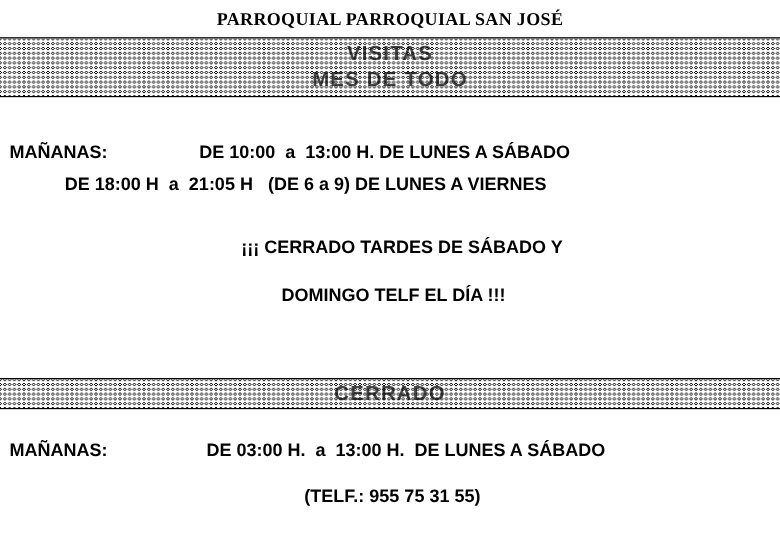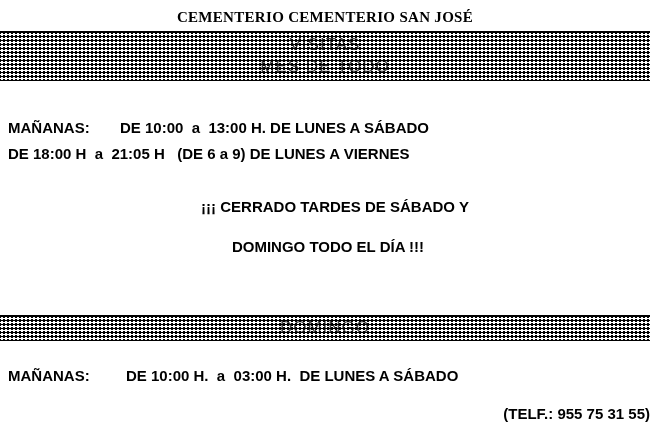--- a/index.html
+++ b/index.html
@@ -52,21 +52,21 @@
 
   .band-tall {
     height: 48px;
   }
   .band-short {
     height: 24px;
   }
 
   .band-text {
     font-family: "Liberation Sans", sans-serif;
-    font-weight: normal;
+    font-weight: bold;
     font-size: 17px;
     letter-spacing: 1px;
     color: #000;
     line-height: 22px;
     text-align: center;
     
     opacity: 0.72;
     mix-blend-mode: multiply;
   }
 
@@ -87,34 +87,35 @@
   .sched-label {
     width: 112px;
     flex: 0 0 112px;
     font-weight: bold;
     font-size: 15px;
   }
   .sched-value {
     font-weight: bold;
     font-size: 15px;
     white-space: pre;
+    margin-left: 46px;
   }
 
   .centered-line {
     text-align: center;
     font-weight: bold;
     font-size: 15px;
     line-height: 24px;
   }
 
   .notice-1 { padding-left: 20px; }
   .notice-2 { padding-left: 6px; }
 
   .phone-line {
-    text-align: right;
+    text-align: center;
     font-weight: bold;
     font-size: 15px;
     padding-left: 4px;
   }
 
   .office-row {
     display: flex;
     align-items: baseline;
     font-weight: bold;
     font-size: 15px;
@@ -124,21 +125,21 @@
   .office-label {
     width: 118px;
     flex: 0 0 118px;
   }
 </style>
 </head>
 <body>
 
 <div class="page">
 
-  <div class="doc-title">CEMENTERIO CEMENTERIO SAN JOSÉ</div>
+  <div class="doc-title">PARROQUIAL PARROQUIAL SAN JOSÉ</div>
 
   <div class="band band-tall">
     <div class="band-text">VISITAS</div>
     <div class="band-text">MES DE TODO</div>
   </div>
 
   <div class="spacer-34"></div>
 
   <div class="sched-row">
     <div class="sched-label">MAÑANAS:</div>
@@ -148,34 +149,34 @@
   <div class="sched-row">
     <div class="sched-value">DE 18:00 H  a  21:05 H   (DE 6 a 9) DE LUNES A VIERNES</div>
   </div>
 
   <div class="spacer-28"></div>
 
   <div class="centered-line notice-1">¡¡¡ CERRADO TARDES DE SÁBADO Y</div>
 
   <div class="spacer-16"></div>
 
-  <div class="centered-line notice-2">DOMINGO TODO EL DÍA !!!</div>
+  <div class="centered-line notice-2">DOMINGO TELF EL DÍA !!!</div>
 
   <div class="spacer-40"></div>
   <div class="spacer-16"></div>
 
   <div class="band band-short">
-    <div class="band-text">DOMINGO</div>
+    <div class="band-text">CERRADO</div>
   </div>
 
   <div class="spacer-22"></div>
 
   <div class="office-row">
     <div class="office-label">MAÑANAS:</div>
-    <div class="sched-value">DE 10:00 H.  a  03:00 H.  DE LUNES A SÁBADO</div>
+    <div class="sched-value">DE 03:00 H.  a  13:00 H.  DE LUNES A SÁBADO</div>
   </div>
 
   <div class="spacer-16"></div>
 
   <div class="phone-line">(TELF.: 955 75 31 55)</div>
 
   <div class="spacer-22"></div>
 
 </div>
 

